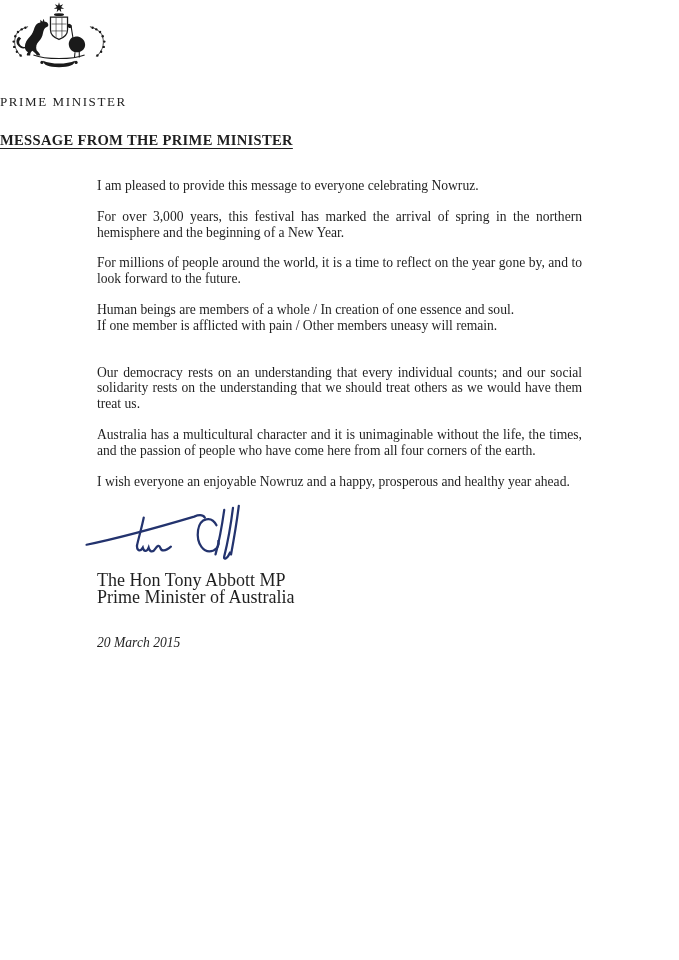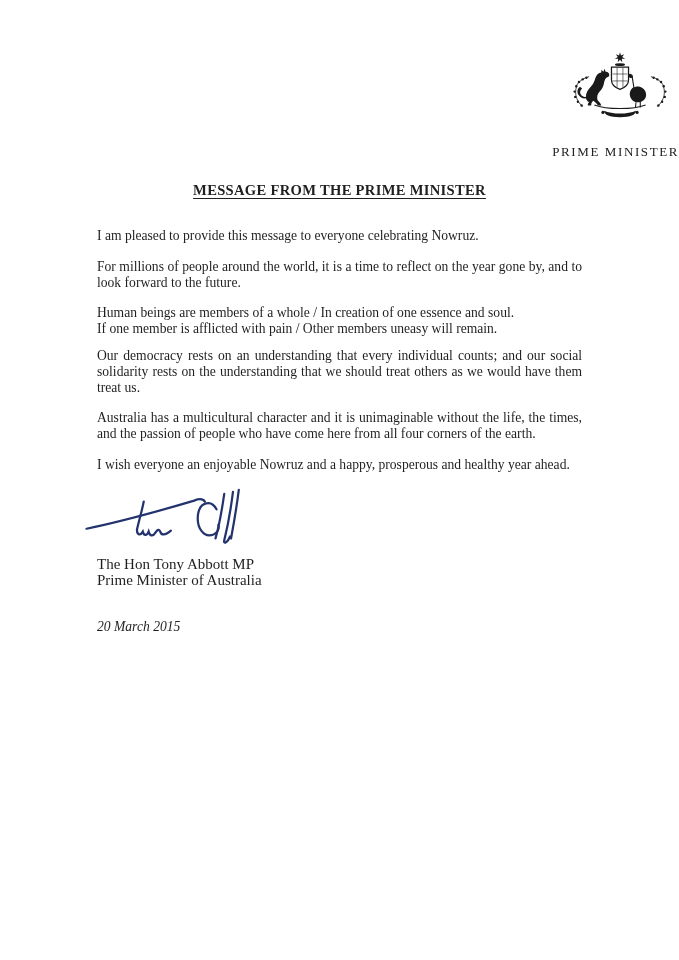--- a/index.html
+++ b/index.html
@@ -7,31 +7,31 @@
   .page {
     position: relative;
     width: 679px;
     height: 960px;
     margin: 0 auto;
     background: #ffffff;
     font-family: "Liberation Serif", serif;
     color: #1f1f1f;
     overflow: hidden;
   }
-  .letterhead { text-align: right; padding-top: 50px; }
+  .letterhead { text-align: left; }
   .crest { display: inline-block; width: 118px; height: 80px; }
   .office-label {
     margin-top: 10px;
     font-size: 13px;
     letter-spacing: 1.6px;
     color: #222;
   }
   .title-main {
     margin-top: 22px;
-    text-align: center;
+    text-align: left;
     font-size: 14.6px;
     font-weight: bold;
     letter-spacing: 0.3px;
     text-decoration: underline;
     text-underline-offset: 3px;
     text-decoration-thickness: 1.4px;
   }
   .title-subject {
     margin-top: 21px;
     text-align: center;
@@ -46,29 +46,29 @@
   }
   .body-block p {
     text-align: justify;
     margin-bottom: 15px;
     font-family: Liberation Serif, serif;
   }
   .body-block .quote-line {
     text-align: left;
     margin-bottom: 0;
   }
-  .body-block .quote-gap { margin-bottom: 11px; }
+  .body-block .quote-gap { margin-bottom: 31px; }
   .signature-block {
     margin: 6px 0 0 84px;
     height: 66px;
   }
   .signature-svg { width: 168px; height: 64px; }
   .signoff {
     margin: 2px 97px 0 97px;
-    font-size: 15px;
+    font-size: 18px;
     line-height: 16.5px;
     font-family: Liberation Serif, serif;
   }
   .date-line {
     margin: 30px 97px 0 97px;
     font-size: 13.6px;
     font-style: italic;
   }
 </style>
 </head>
@@ -124,20 +124,21 @@
       <path d="M94,32 H126 V56 C126,66 119,71 110,74 C101,71 94,66 94,56 Z" fill="#ffffff" stroke="#1a1a1a" stroke-width="2.4"></path>
       <path d="M96,45 H124 M96,58 H124 M104.5,33 V69.5 M115.5,33 V69.5" fill="none" stroke="#1a1a1a" stroke-width="1.1"></path>
     </svg>
     <div class="office-label">PRIME MINISTER</div>
   </div>
 
   <div class="title-main">MESSAGE FROM THE PRIME MINISTER</div>
 
   <div class="body-block">
     <p>I am pleased to provide this message to everyone celebrating Nowruz.</p>
+    <p>For over 3,000 years, this festival has marked the arrival of spring in the northern hemisphere and the beginning of a New Year.</p>
     <p>For millions of people around the world, it is a time to reflect on the year gone by, and to look forward to the future.</p>
     <p class="quote-line">Human beings are members of a whole / In creation of one essence and soul.</p>
     <p class="quote-line quote-gap">If one member is afflicted with pain / Other members uneasy will remain.</p>
     <p>Our democracy rests on an understanding that every individual counts; and our social solidarity rests on the understanding that we should treat others as we would have them treat us.</p>
     <p>Australia has a multicultural character and it is unimaginable without the life, the times, and the passion of people who have come here from all four corners of the earth.</p>
     <p>I wish everyone an enjoyable Nowruz and a happy, prosperous and healthy year ahead.</p>
   </div>
 
   <div class="signature-block">
     <svg class="signature-svg" viewBox="0 0 170 66" aria-hidden="true">

